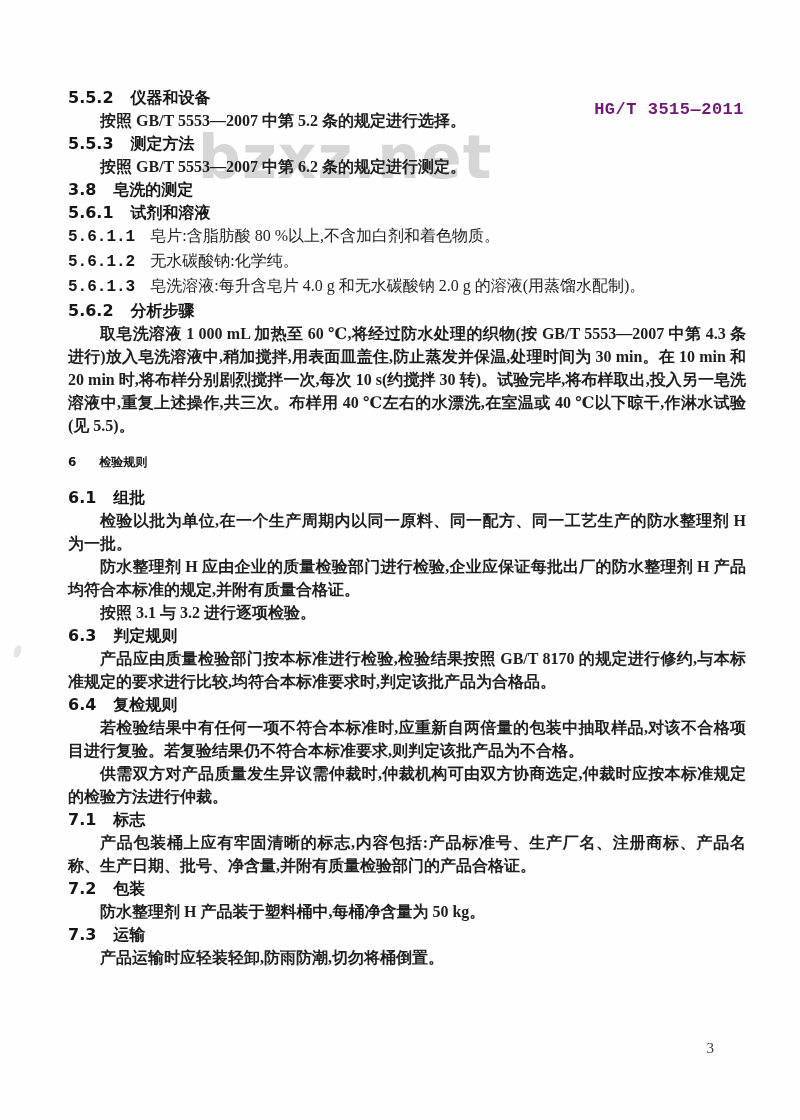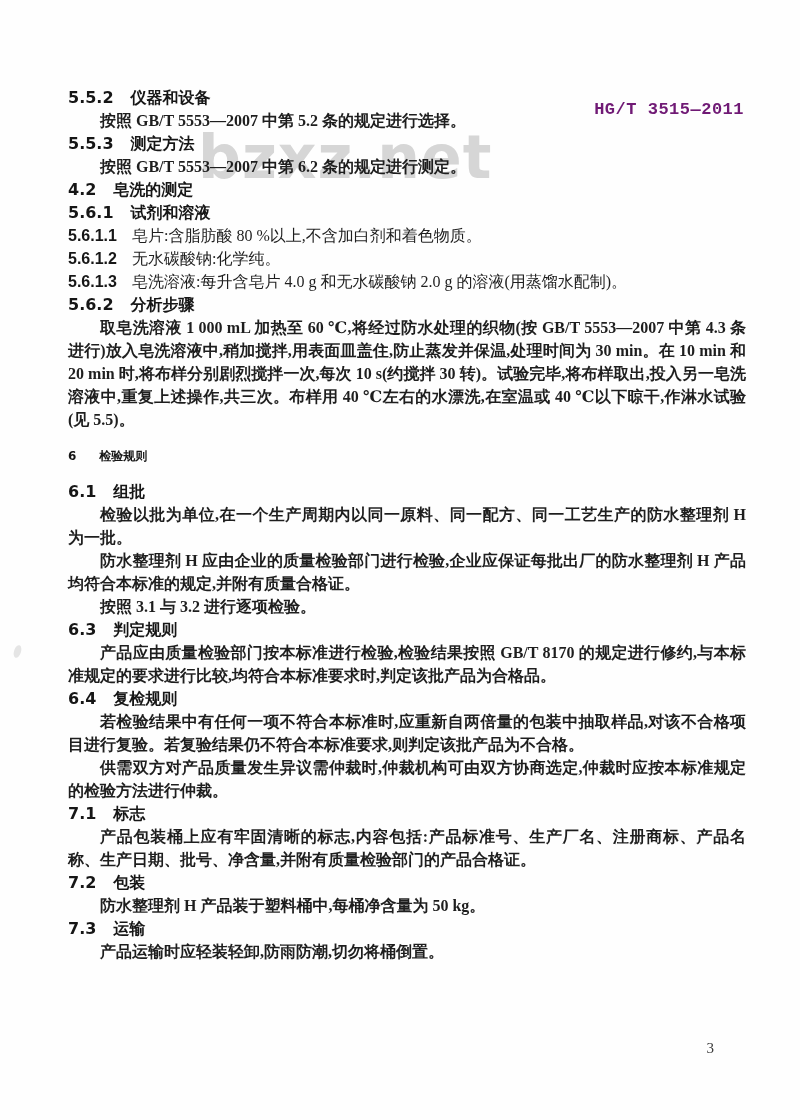--- a/index.html
+++ b/index.html
@@ -54,21 +54,21 @@
     text-align: left;
     color: #161616;
   }
   .b-h .num { margin-right: 17px; }
   .b-ch {
     margin: 14px 0 12px 0;
     font-size: 12px;
   }
   .b-ch .num { margin-right: 23px; }
   .b-item .num {
-    font-family: Liberation Sans, sans-serif;
+    font-family: Liberation Mono, monospace;
     font-weight: bold;
     margin-right: 15px;
     color: #161616;
   }
   .b-p { text-indent: 32px; font-weight: bold; }
   .b-item { text-align: left; }
   .page-number {
     position: absolute;
     top: 1040px;
     right: 86px;
@@ -99,21 +99,21 @@
   <div class="doc-header">HG/T 3515—2011</div>
 
   <div class="content">
 
     <div class="b-h"><span class="num">5.5.2</span><span>仪器和设备</span></div>
     <div class="b-p">按照 GB/T 5553—2007 中第 5.2 条的规定进行选择。</div>
 
     <div class="b-h"><span class="num">5.5.3</span><span>测定方法</span></div>
     <div class="b-p">按照 GB/T 5553—2007 中第 6.2 条的规定进行测定。</div>
 
-    <div class="b-h"><span class="num">4.2</span><span>皂洗的测定</span></div>
+    <div class="b-h"><span class="num">3.8</span><span>皂洗的测定</span></div>
 
     <div class="b-h"><span class="num">5.6.1</span><span>试剂和溶液</span></div>
 
     <div class="b-item"><span class="num">5.6.1.1</span><span>皂片:含脂肪酸 80 %以上,不含加白剂和着色物质。</span></div>
     <div class="b-item"><span class="num">5.6.1.2</span><span>无水碳酸钠:化学纯。</span></div>
     <div class="b-item"><span class="num">5.6.1.3</span><span>皂洗溶液:每升含皂片 4.0 g 和无水碳酸钠 2.0 g 的溶液(用蒸馏水配制)。</span></div>
 
     <div class="b-h"><span class="num">5.6.2</span><span>分析步骤</span></div>
     <div class="b-p">取皂洗溶液 1 000 mL 加热至 60 ℃,将经过防水处理的织物(按 GB/T 5553—2007 中第 4.3 条进行)放入皂洗溶液中,稍加搅拌,用表面皿盖住,防止蒸发并保温,处理时间为 30 min。在 10 min 和 20 min 时,将布样分别剧烈搅拌一次,每次 10 s(约搅拌 30 转)。试验完毕,将布样取出,投入另一皂洗溶液中,重复上述操作,共三次。布样用 40 ℃左右的水漂洗,在室温或 40 ℃以下晾干,作淋水试验(见 5.5)。</div>
 

